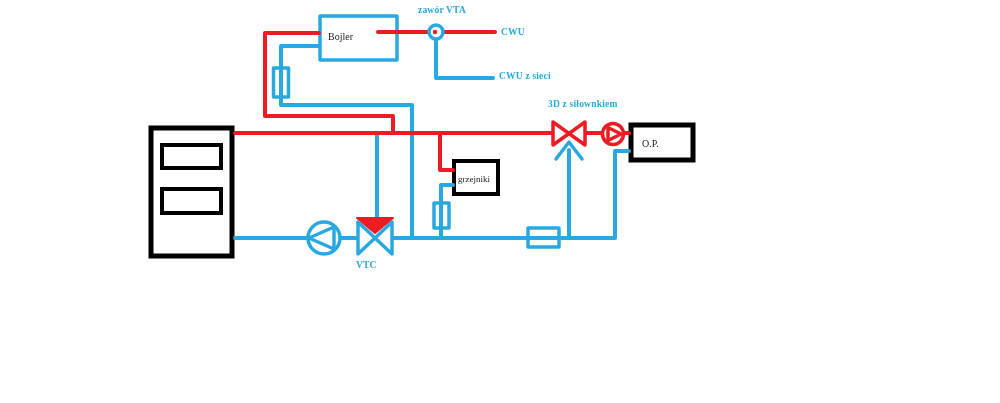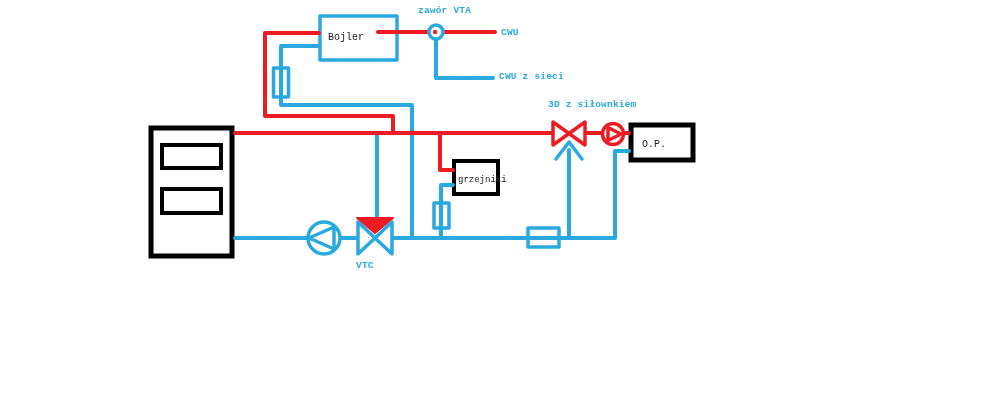--- a/index.html
+++ b/index.html
@@ -1,20 +1,20 @@
 <!DOCTYPE html>
 <html style="--red: #ed1c24; --blue: #29a9e0; --ink: #000000;"><head>
 <meta charset="utf-8">
 <style>
   html,body{margin:0;padding:0;background:#ffffff;}
   .canvas{
     position:relative;
     width:1000px;height:294px;
     background:#ffffff;
-    font-family:Liberation Mono, monospace;
+    font-family:Liberation Serif, serif;
     overflow:hidden;
   }
   svg{position:absolute;left:0;top:0;}
   .pipe{fill:none;stroke-width:4;stroke-linecap:round;stroke-linejoin:round;}
   .pipe-r{stroke:var(--red);}
   .pipe-b{stroke:var(--blue);}
   .sym-b{stroke:var(--blue);stroke-width:3.5;fill:none;stroke-linejoin:round;stroke-linecap:round;}
   .sym-b-w{stroke:var(--blue);stroke-width:3.5;fill:#ffffff;stroke-linejoin:round;}
   .sym-r-w{stroke:var(--red);stroke-width:3.5;fill:#ffffff;stroke-linejoin:round;}
   .sym-r-f{fill:var(--red);stroke:var(--red);stroke-width:2;stroke-linejoin:round;}

